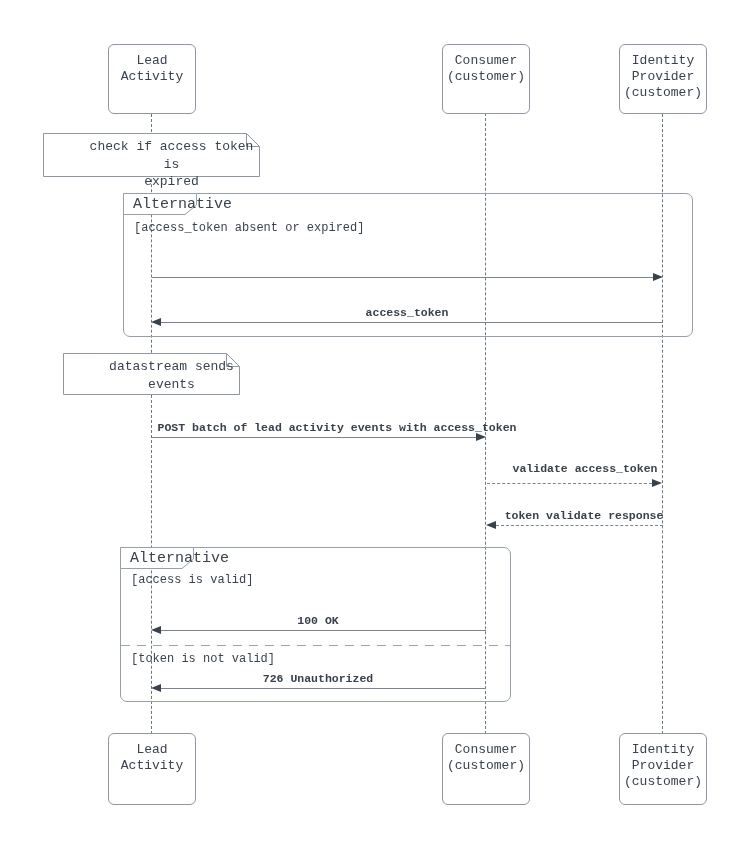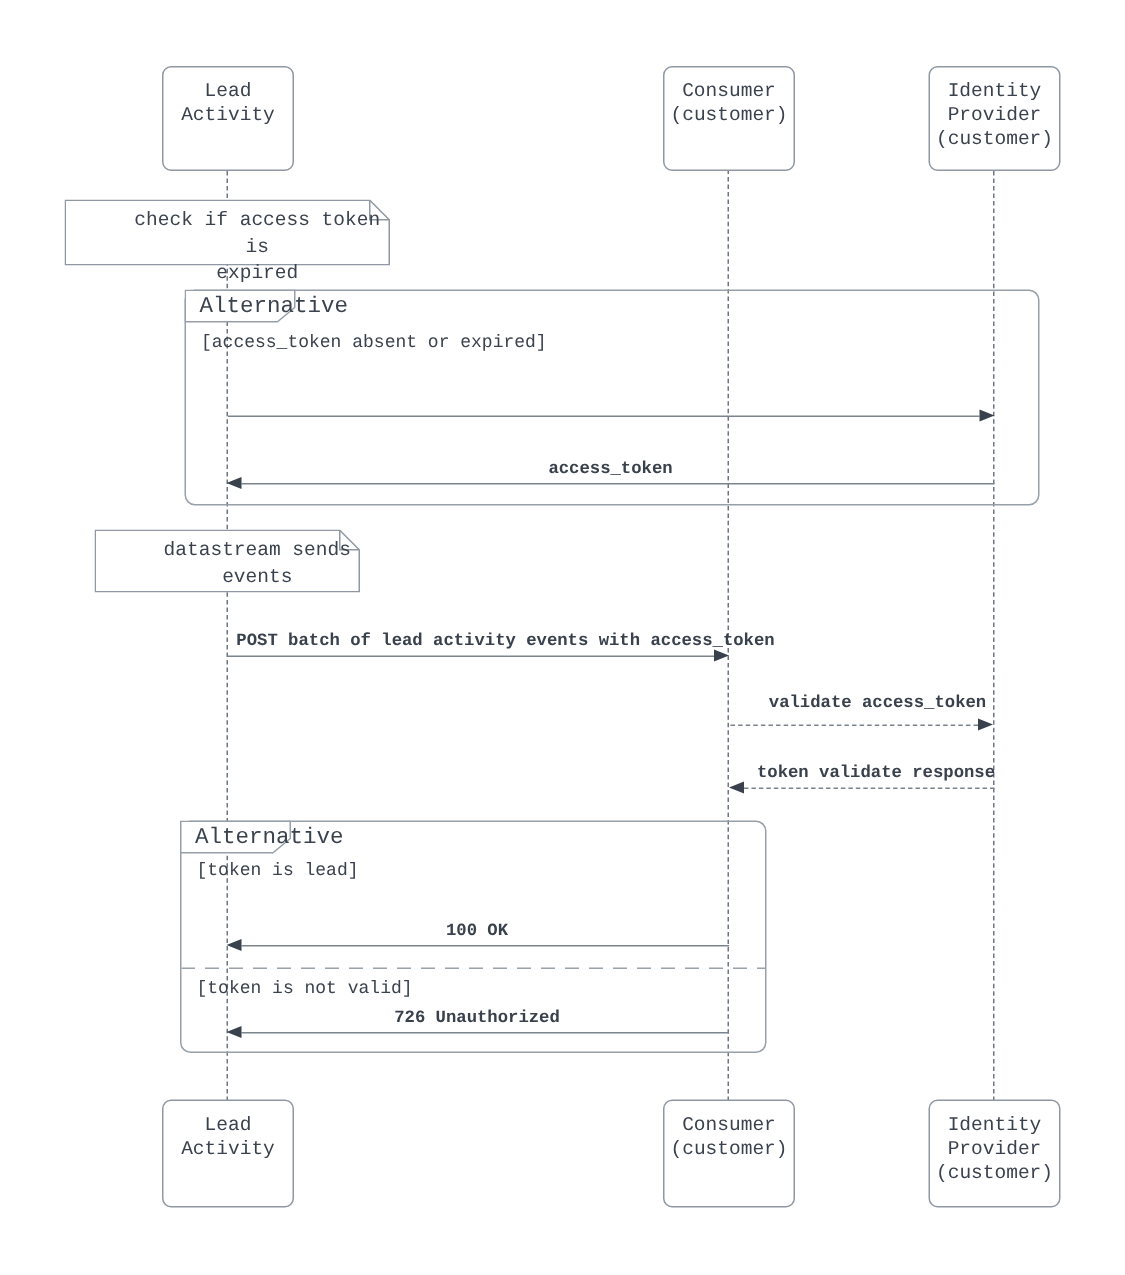--- a/index.html
+++ b/index.html
@@ -171,21 +171,21 @@
 
   <span class="msg-label" style="left:584px; top:509px;">token validate response</span>
   <div class="msg-line dashed" style="left:496px; top:525px; width:167px;"></div>
   <div class="head head-left" style="left:486px; top:521px;"></div>
 
   <div class="frame" style="left:120px; top:547px; width:391px; height:155px;">
     <svg class="frame-tab" width="75" height="23" viewBox="0 0 75 23">
       <path d="M0.5,0.5 H73.5 V12 L62,21.5 H0.5 Z" fill="#ffffff" stroke="#97a0a9" stroke-width="1"></path>
     </svg>
     <span class="frame-tab-label">Alternative</span>
-    <span class="guard" style="left:10px; top:25px;">[token is lead]</span>
+    <span class="guard" style="left:10px; top:25px;">[access is valid]</span>
     <div class="frame-divider" style="top:97px;"></div>
     <span class="guard" style="left:10px; top:104px;">[token is not valid]</span>
   </div>
 
   <span class="msg-label" style="left:318px; top:614px;">100 OK</span>
   <div class="msg-line" style="left:161px; top:630px; width:325px;"></div>
   <div class="head head-left" style="left:151px; top:626px;"></div>
 
   <span class="msg-label" style="left:318px; top:672px;">726 Unauthorized</span>
   <div class="msg-line" style="left:161px; top:688px; width:325px;"></div>

